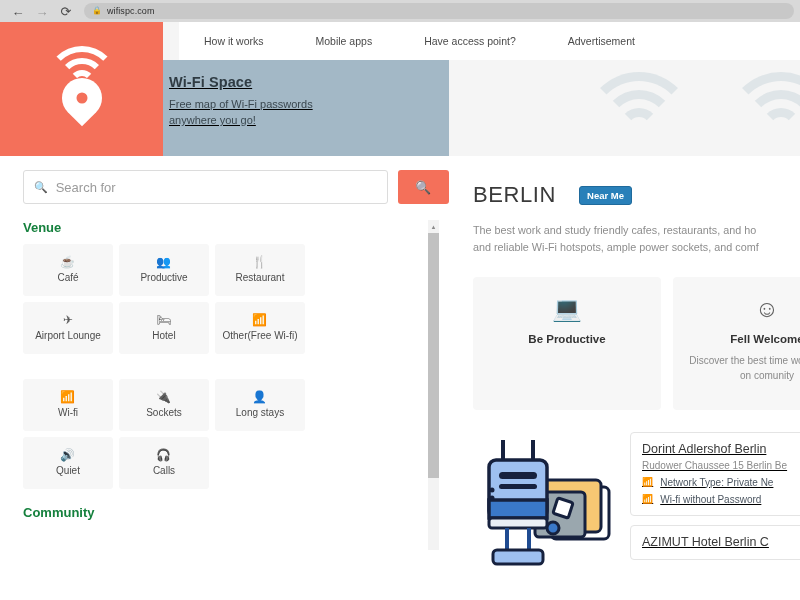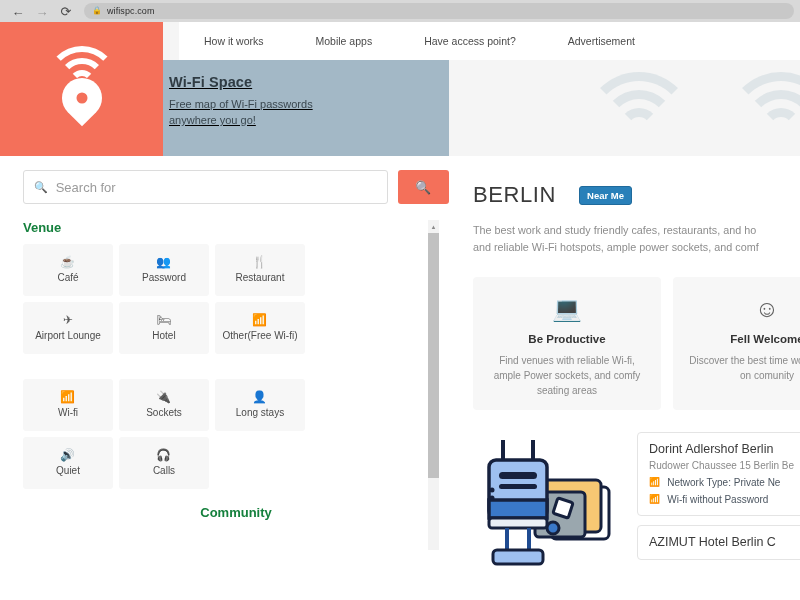--- a/index.html
+++ b/index.html
@@ -167,21 +167,21 @@
   .fcard {
     width: 188px; height: 133px; background: #f7f7f7; border-radius: 4px;
     display: flex; flex-direction: column; align-items: center;
     padding-top: 20px; flex: none;
   }
   .fcard .ficon { font-size: 24px; color: #5e5e5e; line-height: 1; }
   .fcard .ftitle { margin-top: 12px; font-size: 11.5px; font-weight: bold; color: #333; }
   .fcard .fdesc { margin-top: 8px; font-size: 10px; color: #8a8a8a; text-align: center;
     line-height: 1.5; width: 160px; }
 
-  .bottom-area { position: relative; padding: 22px 0 0 24px; display: flex; gap: 14px; }
+  .bottom-area { position: relative; padding: 22px 0 0 24px; display: flex; gap: 7px; text-decoration: underline; }
   .illus { width: 150px; height: 140px; position: relative; flex: none; }
 
   .listings { width: 330px; flex: none; }
   .listing {
     border: 1px solid #e4e4e4; border-radius: 4px; padding: 9px 11px 10px 11px;
     margin-bottom: 9px; background: #fff; width: 330px;
   }
   .ltitle { font-size: 12.5px; color: #3a3a3a; white-space: nowrap; }
   .laddr { font-size: 10px; color: #8a8a8a; margin-top: 4px; white-space: nowrap; }
   .lrow { display: flex; align-items: center; gap: 7px; margin-top: 6px; white-space: nowrap; }
@@ -277,21 +277,21 @@
 
         <div>
           <div class="group-title">Venue</div>
           <div class="chips">
             <div class="chip">
               <span class="ci">☕</span>
               <span class="cl">Café</span>
             </div>
             <div class="chip">
               <span class="ci">👥</span>
-              <span class="cl">Password</span>
+              <span class="cl">Productive</span>
             </div>
             <div class="chip">
               <span class="ci">🍴</span>
               <span class="cl">Restaurant</span>
             </div>
             <div class="chip">
               <span class="ci">✈</span>
               <span class="cl">Airport Lounge</span>
             </div>
             <div class="chip">
@@ -323,42 +323,41 @@
               <span class="ci">🔊</span>
               <span class="cl">Quiet</span>
             </div>
             <div class="chip">
               <span class="ci">🎧</span>
               <span class="cl">Calls</span>
             </div>
           </div>
         </div>
 
-        <div style="margin-top:16px;text-align:center;">
+        <div style="margin-top:16px;">
           <div class="group-title">Community</div>
         </div>
       </div>
     </div>
 
     <div class="content">
       <div class="city-row">
         <div class="city-name">BERLIN</div>
         <div class="near-me">Near Me</div>
       </div>
 
       <div class="city-desc">
         <div>The best work and study friendly cafes, restaurants, and ho</div>
         <div>and reliable Wi-Fi hotspots, ample power sockets, and comf</div>
       </div>
 
       <div class="feature-cards">
         <div class="fcard">
           <span class="ficon">💻</span>
           <span class="ftitle">Be Productive</span>
-          <span class="fdesc">Find venues with reliable Wi-fi, ample Power sockets, and comfy seating areas</span>
         </div>
         <div class="fcard">
           <span class="ficon">☺</span>
           <span class="ftitle">Fell Welcome</span>
           <span class="fdesc">Discover the best time work, based on comunity</span>
         </div>
       </div>
 
       <div class="bottom-area">
         <div class="illus">

